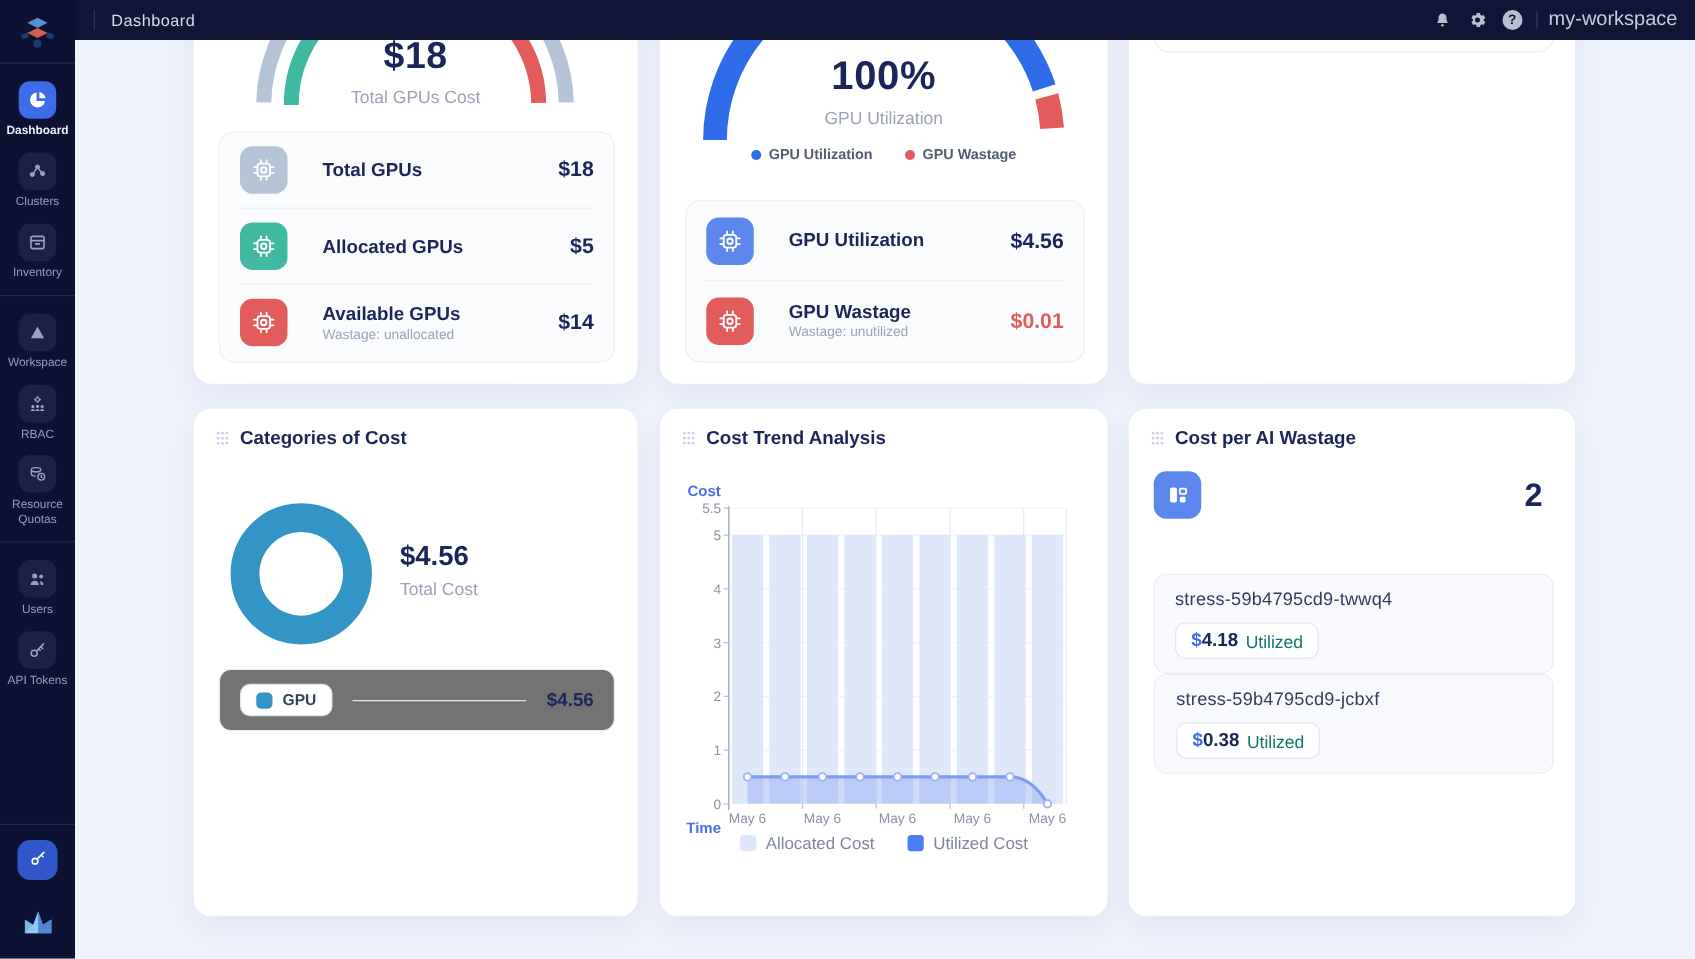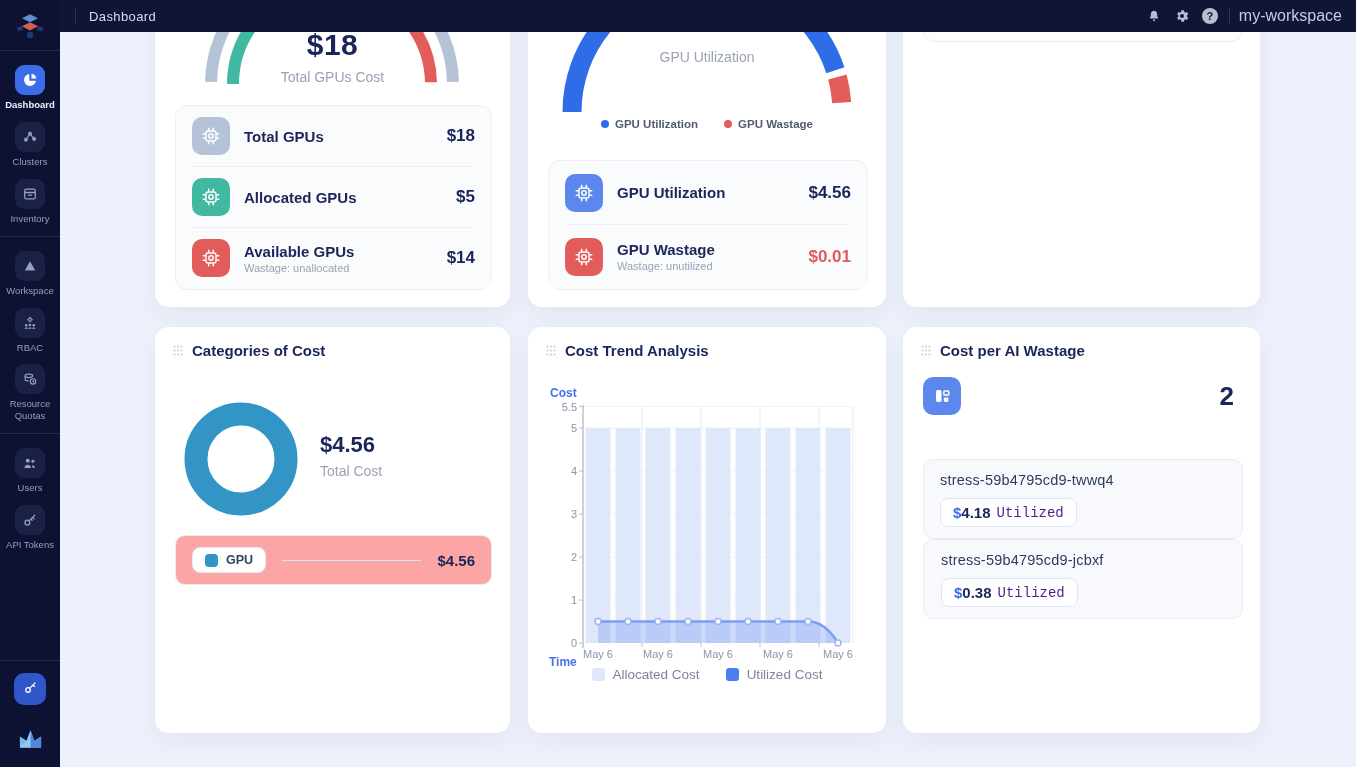--- a/index.html
+++ b/index.html
@@ -56,42 +56,42 @@
   .gc1 { top: 91px; } .gc2 { top: 105px; }
   .g-value { font-size: 30px; font-weight: bold; color: #1b2559; letter-spacing: .5px; }
   .gc2 .g-value { font-size: 32px; }
   .g-label { font-size: 14px; color: #9aa2b5; margin-top: 7px; }
   .g-legend { position: absolute; left: 0; right: 0; top: 181px; display: flex; justify-content: center; gap: 26px; }
   .gl-item { display: flex; align-items: center; gap: 6px; font-size: 11.5px; color: #525b70; font-weight: bold; cursor: pointer; }
   .dot { width: 8px; height: 8px; border-radius: 50%; }
   .dot-blue { background: #2f6ce8; } .dot-red { background: #e25c5c; }
   .panel { position: absolute; left: 20px; right: 18px; background: #fafbfd; border: 1px solid #edeff6; border-radius: 12px; padding: 0 16px; }
   .p1 { top: 168px; height: 185px; } .p2 { top: 223px; height: 130px; }
-  .prow { display: flex; align-items: center; gap: 14px; }
+  .prow { display: flex; align-items: center; gap: 28px; }
   .p1 .prow { height: 60px; } .p2 .prow { height: 63px; }
   .prow-divider { height: 1px; background: #eef0f6; }
   .chip-ic { width: 38px; height: 38px; border-radius: 10px; display: flex; align-items: center; justify-content: center; flex: 0 0 38px; }
   .chip-gray { background: #b4c3d6; } .chip-teal { background: #41b9a2; }
   .chip-red { background: #e25c5c; }  .chip-blue { background: #5c88ed; }
   .prow-text { flex: 1; }
   .prow-label { font-size: 15px; font-weight: bold; color: #1b2559; }
   .prow-sub { font-size: 11px; color: #9aa2b5; margin-top: 2px; }
   .prow-value { font-size: 17px; font-weight: bold; color: #1b2559; }
   .val-red { color: #e25c5c; }
   .cutbox { position: absolute; left: 20px; right: 17px; top: 35px; height: 70px;
     border: 1px solid #e9ecf4; border-radius: 12px; background: #fdfdfe; }
   .card-head { position: absolute; top: 0; left: 0; right: 0; padding: 15px 18px; display: flex; align-items: center; gap: 9px; }
   .card-head h3 { font-size: 15px; font-weight: bold; color: #1b2559; }
   .drag { display: flex; cursor: grab; color: #c9d2e2; }
   .donut-svg { position: absolute; left: 20px; top: 66px; }
   .cat-total { position: absolute; left: 165px; top: 105px; }
   .cat-total-value { font-size: 22px; font-weight: bold; color: #1b2559; }
   .cat-total-label { font-size: 14px; color: #9aa2b5; margin-top: 5px; }
   .legend-panel { position: absolute; left: 20px; right: 18px; top: 208px; height: 50px; border: 1px solid #e9ecf4;
-    border-radius: 10px; background: #fca5a5; display: flex; align-items: center; padding: 0 16px; }
+    border-radius: 10px; background: #737373; display: flex; align-items: center; padding: 0 16px; }
   .gpu-pill { display: flex; align-items: center; gap: 8px; border: 1px solid #e3e7f0; border-radius: 8px; padding: 5px 12px; background: #fff; cursor: pointer; }
   .gpu-sq { width: 13px; height: 13px; border-radius: 4px; background: #3295c5; }
   .gpu-pill span:last-child { font-size: 12.5px; color: #33415e; font-weight: bold; }
   .leader { flex: 1; height: 1px; background: #e0e4ee; margin: 0 16px; }
   .lg-val { font-size: 15px; font-weight: bold; color: #1b2559; }
   .trend-svg { position: absolute; left: 18px; top: 56px; }
   .trend-legend { position: absolute; left: 0; right: 0; top: 340px; display: flex; justify-content: center; gap: 26px; }
   .tl-item { display: flex; align-items: center; gap: 8px; font-size: 13.5px; color: #7d8699; cursor: pointer; }
   .sq { width: 13px; height: 13px; border-radius: 3px; }
   .sq-alloc { background: #dfe7fb; } .sq-util { background: #4c7ef3; }
@@ -100,21 +100,21 @@
   .wl-sub { font-size: 12.5px; color: #9aa2b5; margin-top: 3px; }
   .wl-count { margin-left: auto; font-size: 26px; font-weight: bold; color: #1b2559; padding-right: 8px; }
   .wl-item { position: absolute; left: 20px; right: 17px; height: 80px; background: #f8f9fc;
     border: 1px solid #e9ecf4; border-radius: 10px; padding: 12px 16px; cursor: pointer; }
   .wl-item-1 { top: 102px; margin-top: 30px; } .wl-item-2 { top: 212px; padding-left: 17px; }
   .wl-name { font-size: 14.5px; color: #2e3c5e; letter-spacing: .2px; }
   .wl-pill { display: inline-flex; align-items: center; margin-top: 10px; background: #fff; border: 1px solid #e2e6f0;
     border-radius: 8px; padding: 5px 12px; }
   .wl-cur { font-size: 15px; font-weight: bold; color: #3c6ce7; }
   .wl-cost { font-size: 15px; font-weight: bold; color: #1b2559; }
-  .wl-status { font-size: 14px; color: #4c1d95; margin-left: 6px; font-family: Liberation Mono, monospace; }
+  .wl-status { font-size: 14px; color: #0f766e; margin-left: 6px; }
 </style>
 </head>
 <body>
 
 <aside class="sidebar">
   <div class="sb-logo">
     <svg width="36" height="36" viewBox="0 0 40 40">
       <path d="M5 23l6-2.2 1.6 4.6L6.6 27z" fill="#1d3a74"></path>
       <path d="M35 23l-6-2.2-1.6 4.6 6 1.6z" fill="#1d3a74"></path>
       <circle cx="20" cy="31" r="3.6" fill="#1d3a74"></circle>
@@ -309,20 +309,21 @@
         </div>
       </div>
     </section>
 
     <section class="card c2r1">
       <svg id="gauge2" class="gauge-svg" width="358" height="200" viewBox="0 0 358 200">
           <path d="M 44.00 175.00 A 135 135 0 0 1 307.39 133.28" stroke="#2f6ce8" stroke-width="19" fill="none"></path>
           <path d="M 309.40 140.06 A 135 135 0 0 1 313.67 165.58" stroke="#e25c5c" stroke-width="19" fill="none"></path>
         </svg>
       <div class="g-center gc2">
+        <div class="g-value">100%</div>
         <div class="g-label">GPU Utilization</div>
       </div>
       <div class="g-legend">
         <span class="gl-item">
           <span class="dot dot-blue"></span>
           <span>GPU Utilization</span>
         </span>
         <span class="gl-item">
           <span class="dot dot-red"></span>
           <span>GPU Wastage</span>

